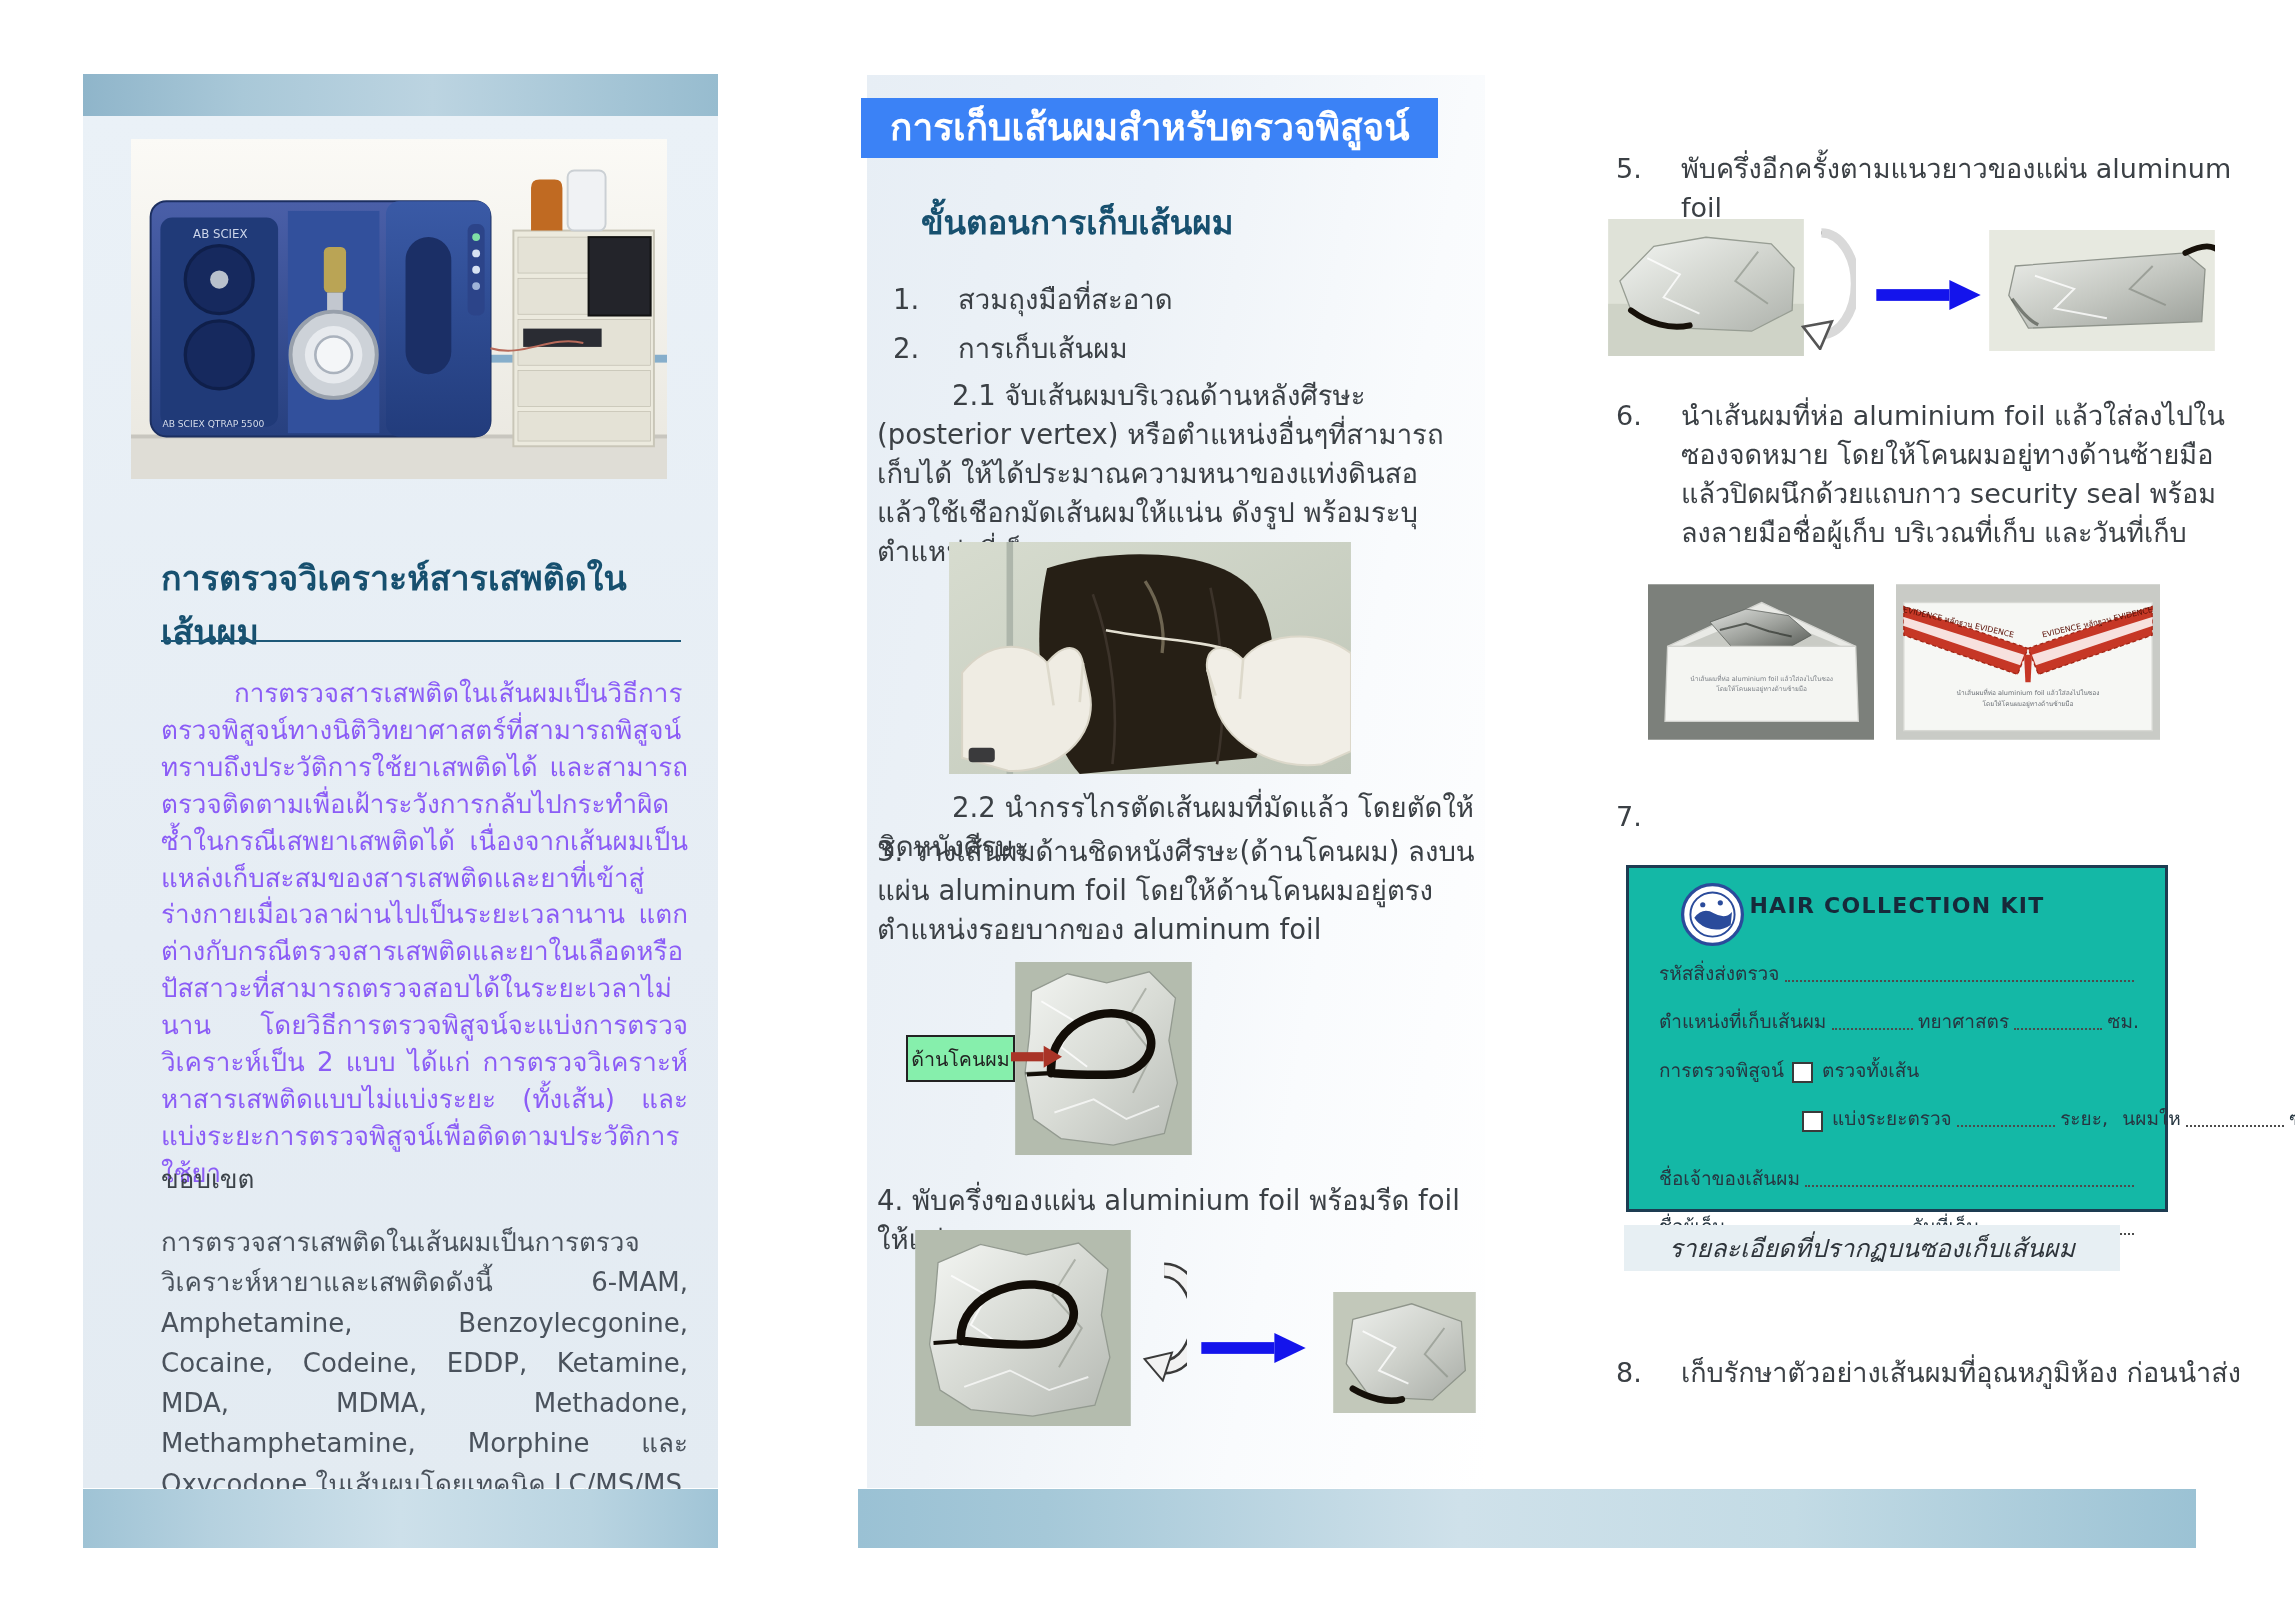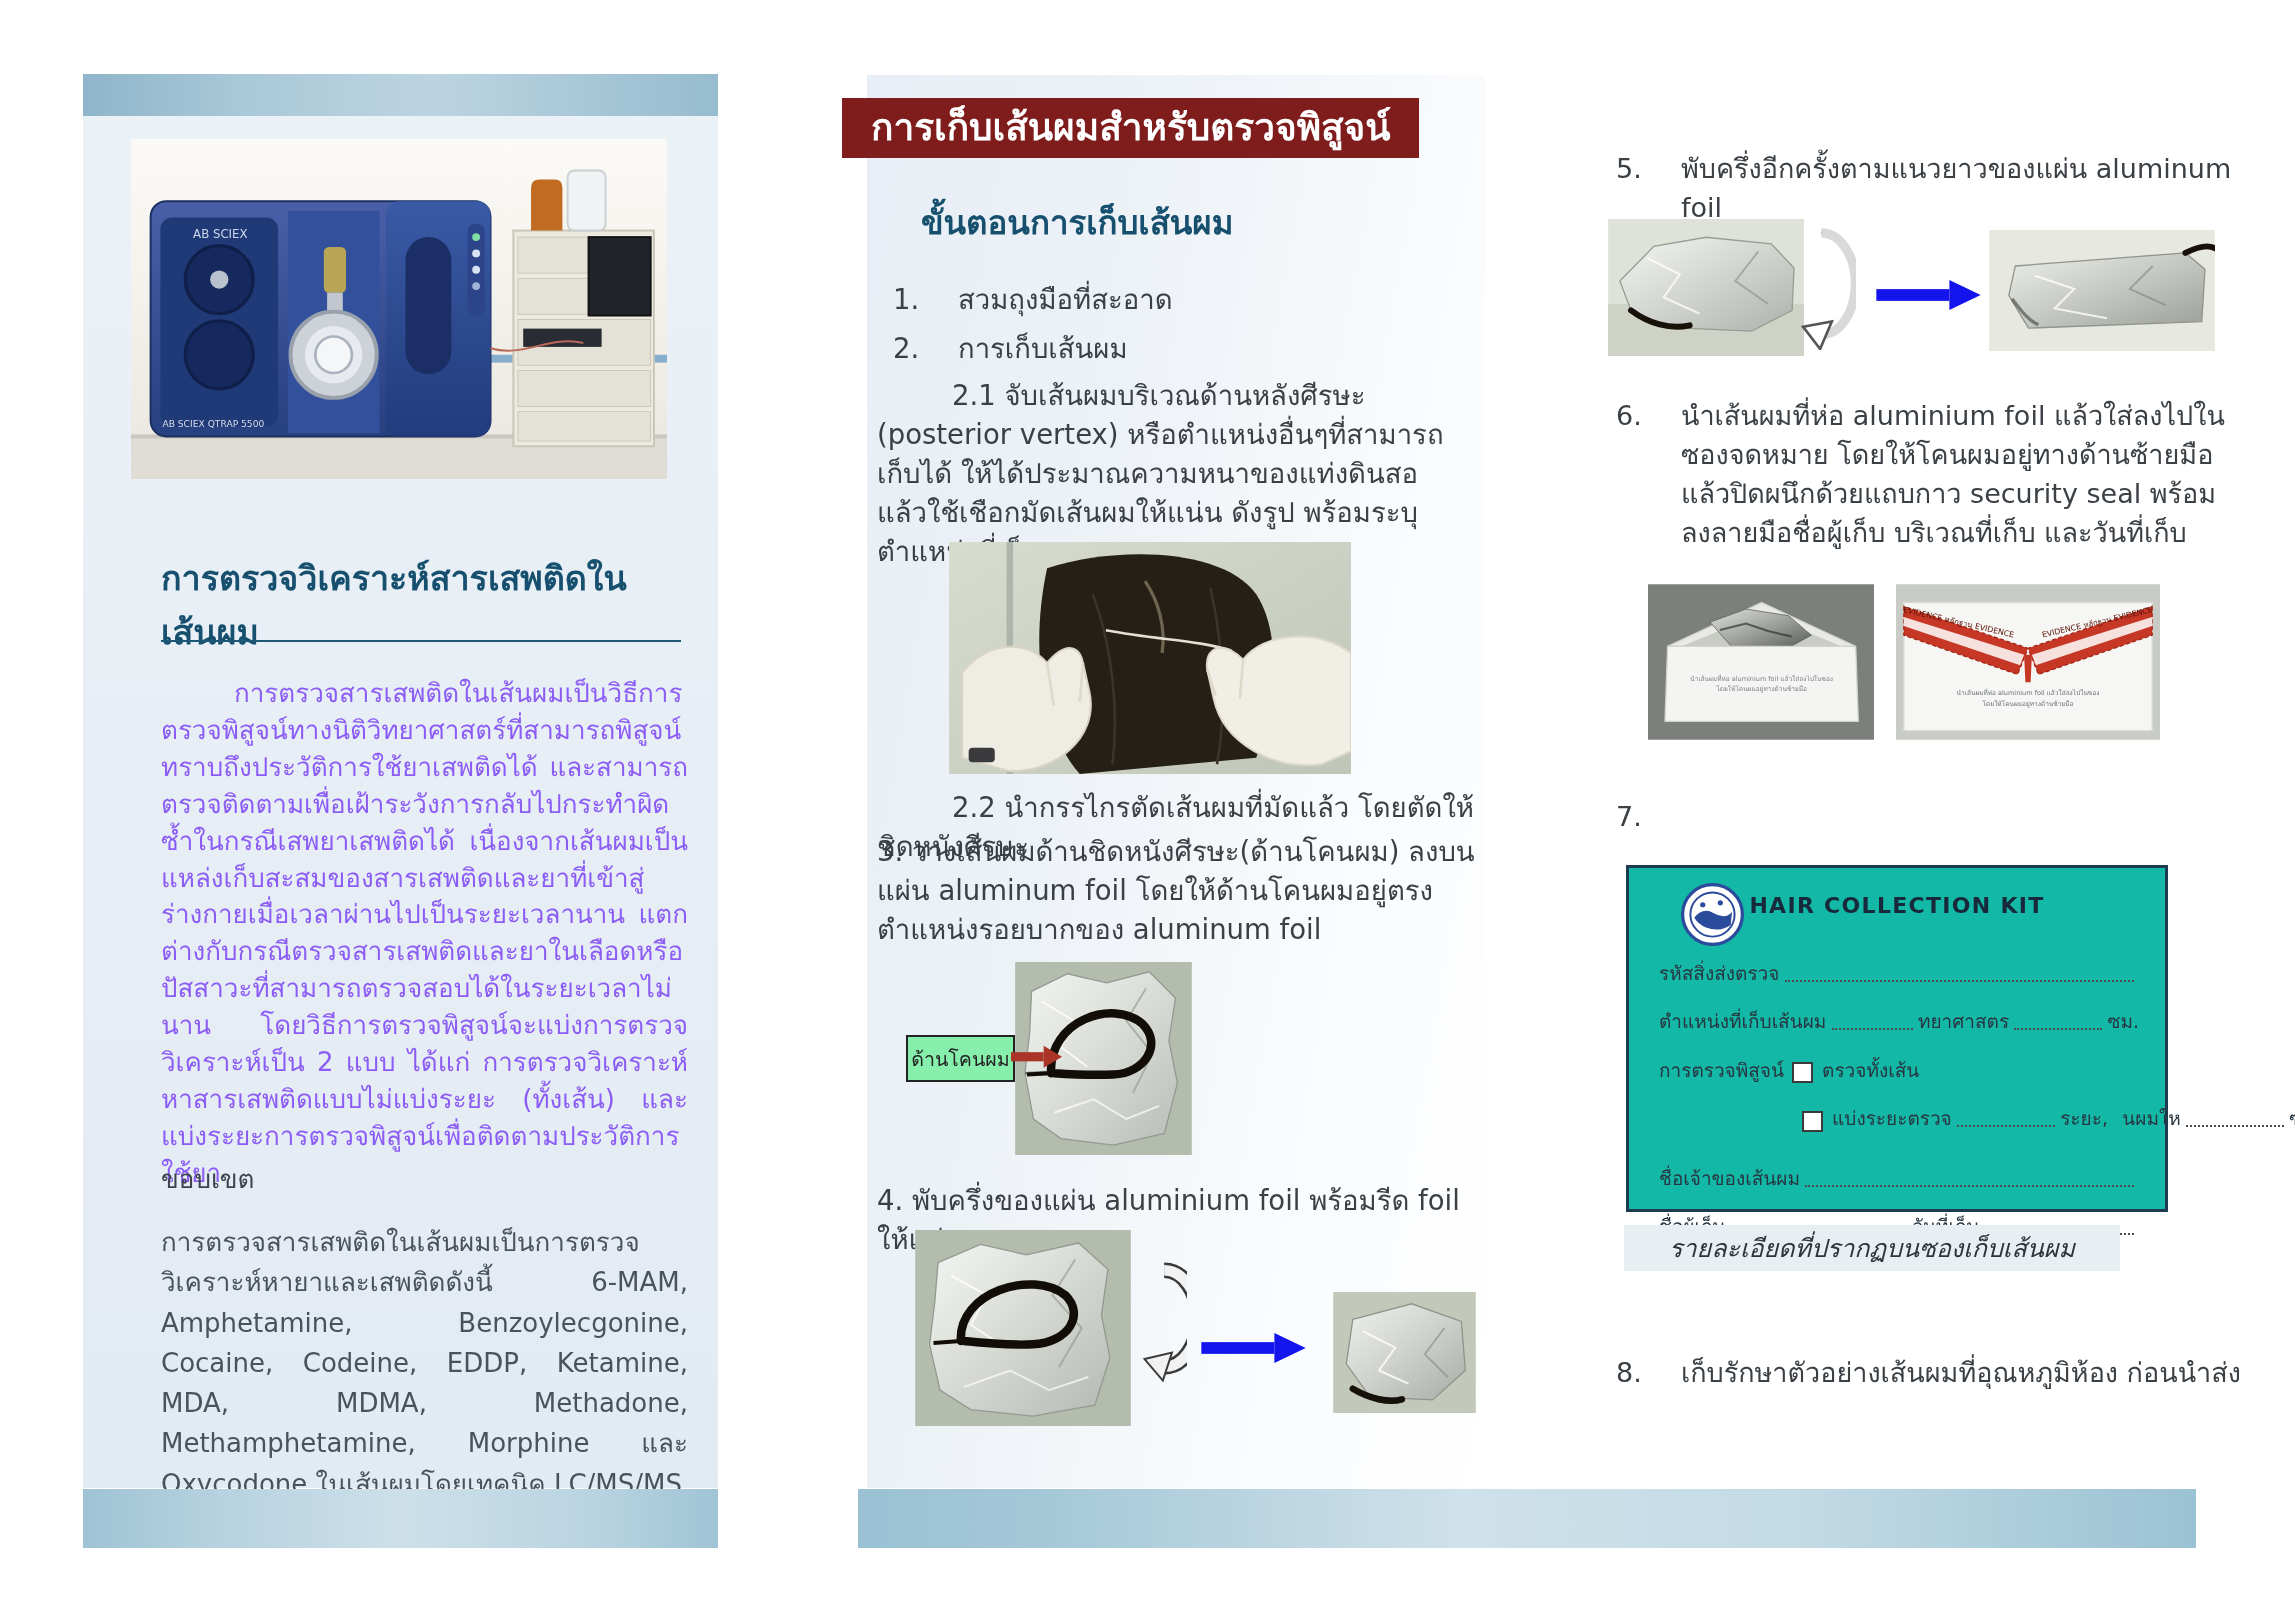--- a/index.html
+++ b/index.html
@@ -18,21 +18,21 @@
   .lab-photo{left:131px;top:139px;width:536px;height:340px;}
   .left-title{left:161px;top:551px;width:523px;font-size:34px;font-weight:bold;color:#17506f;}
   .left-underline{left:161px;top:640px;width:520px;height:2px;background:#1d5878;}
   .left-intro{left:161px;top:675px;width:527px;font-size:26px;line-height:1.42;color:#8b5cf6;text-align:justify;text-indent:73px;}
   .scope-head{left:161px;top:1158px;font-size:26px;color:#3c434a;}
   .scope-body{left:161px;top:1222px;width:527px;font-size:26px;line-height:1.55;color:#4a525c;text-align:justify;}
 
   
   .mid-bg{left:867px;top:75px;width:618px;height:1413px;
           background:linear-gradient(100deg,#e7eef5 0%,#edf2f7 35%,#f9fbfd 70%,#ffffff 100%);}
-  .mid-bar{left:842px;top:98px;width:577px;height:60px;background:#7f1d1d;color:#ffffff;
+  .mid-bar{left:861px;top:98px;width:577px;height:60px;background:#3b82f6;color:#ffffff;
            font-size:37px;font-weight:600;line-height:60px;padding-left:29px;box-sizing:border-box;white-space:nowrap;}
   .mid-sub{left:921px;top:196px;font-size:33px;font-weight:bold;color:#17506f;}
   .mid-txt{font-size:27.5px;color:#3b4045;line-height:1.42;}
   .numrow{display:flex;}
   .numrow .n{flex:none;width:65px;}
   .m-item1{left:893px;top:280px;width:576px;}
   .m-item2{left:893px;top:329px;width:576px;}
   .m-p21{left:877px;top:376px;width:599px;text-indent:75px;}
   .head-photo{left:949px;top:542px;width:402px;height:232px;}
   .m-p22{left:877px;top:788px;width:599px;text-indent:75px;}

